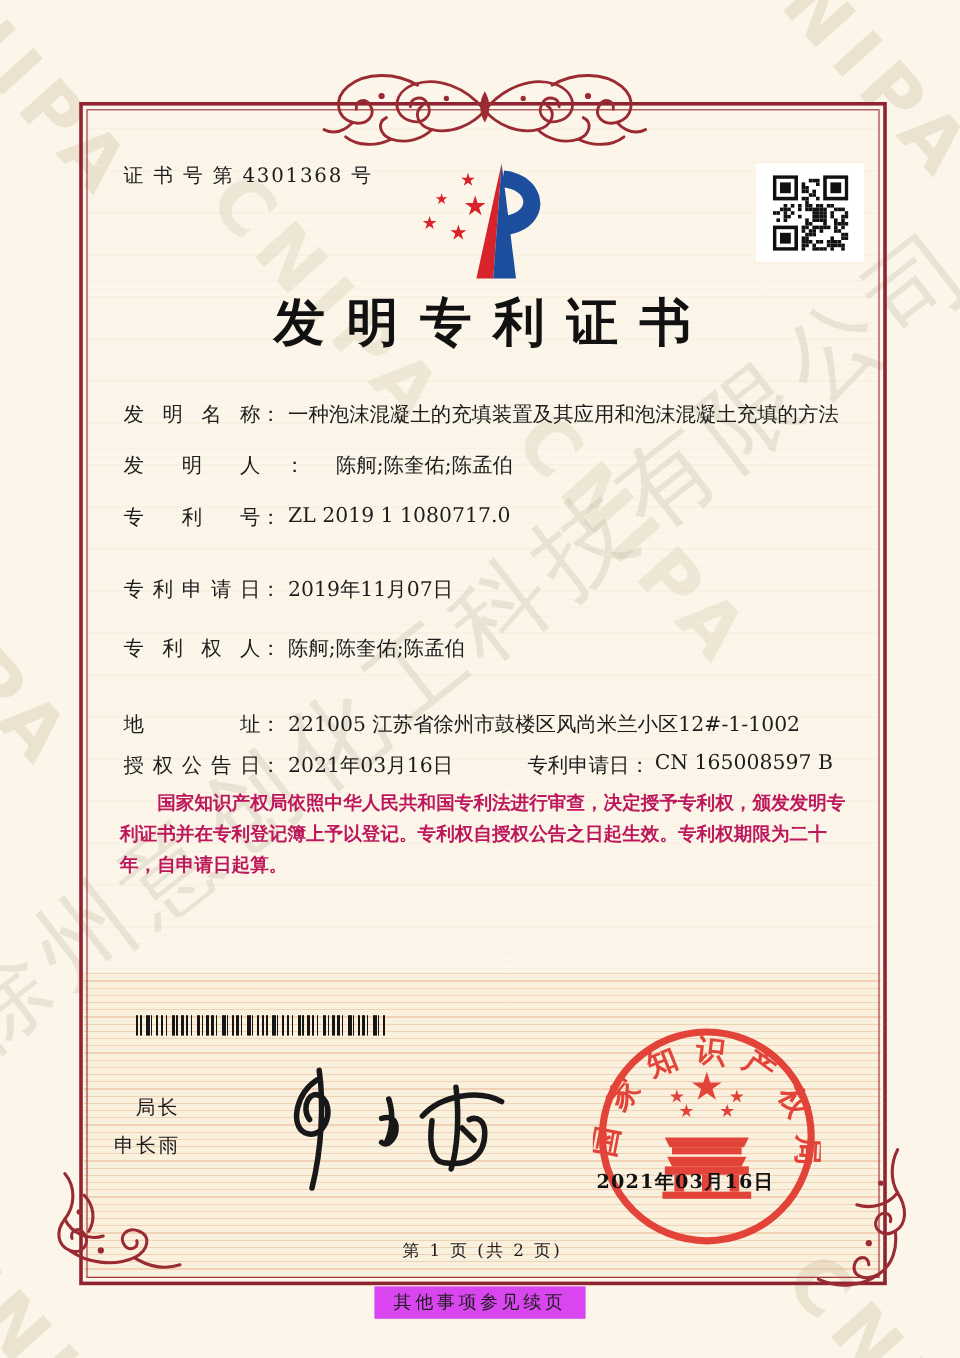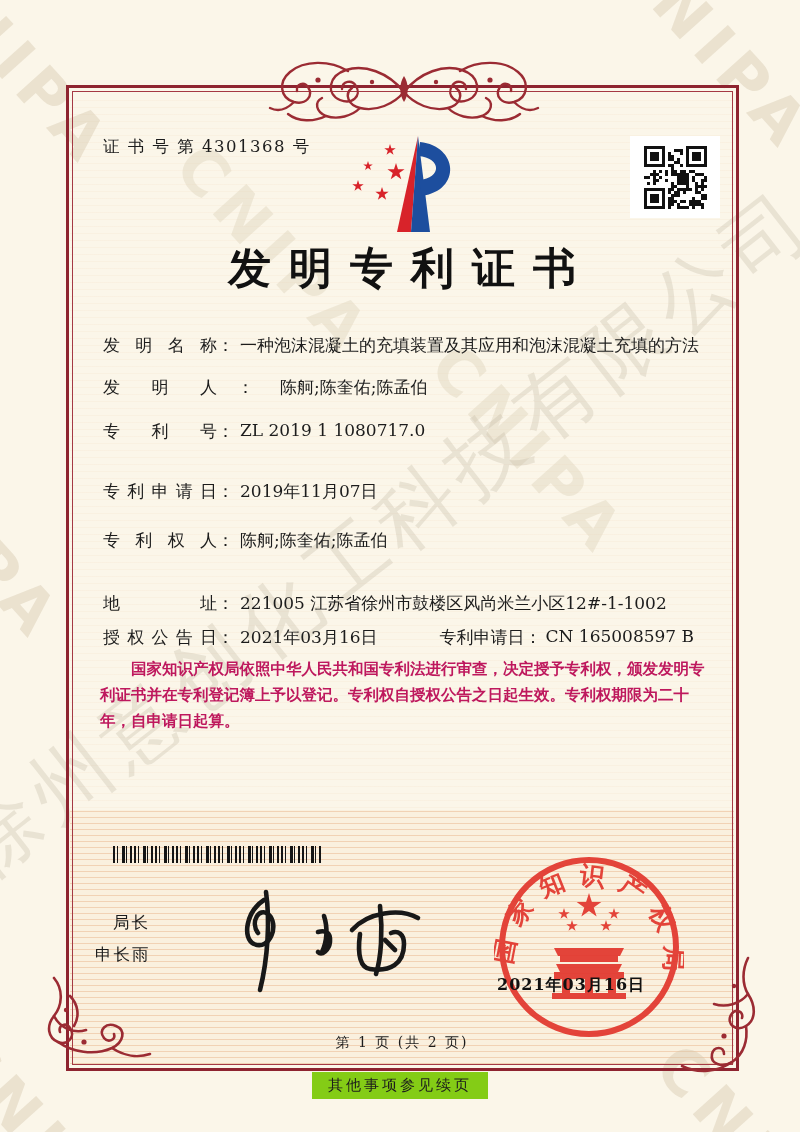--- a/index.html
+++ b/index.html
@@ -87,21 +87,21 @@
     font-family:"DejaVu Sans","Liberation Sans",sans-serif;}
   .signature{left:228px;top:886px;z-index:4;}
   .seal{left:494px;top:852px;z-index:6;opacity:.93;}
   .seal-date{
     left:497px;top:975px;width:170px;z-index:7;font-size:16px;font-weight:700;
     letter-spacing:1px;color:#111;white-space:nowrap;
   }
   .page-info{left:70px;top:1034px;width:664px;z-index:3;text-align:center;font-size:14px;letter-spacing:2px;}
   .footer-note{
     left:50%;top:1072px;transform:translateX(-50%);z-index:3;
-    background:#84cc16;padding:4px 16px;font-size:15px;letter-spacing:3px;
+    background:#d946ef;padding:4px 16px;font-size:15px;letter-spacing:3px;
   }
   .ornament{z-index:3;pointer-events:none;}
 </style>
 </head>
 <body>
 
 <div class="wm-cnipa" style="left:-45px;top:-60px;">CNIPA</div>
 <div class="wm-cnipa" style="left:215px;top:130px;color:rgba(216,202,178,.35);">CNIPA</div>
 <div class="wm-cnipa" style="left:655px;top:-75px;">CNIPA</div>
 <div class="wm-cnipa" style="left:470px;top:330px;color:rgba(216,202,178,.35);">CNIPA</div>

